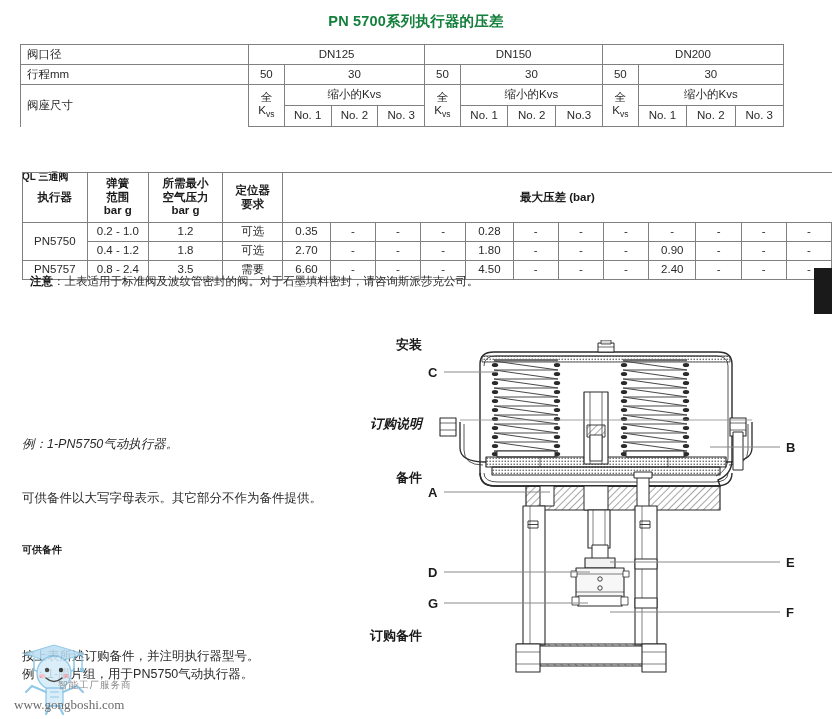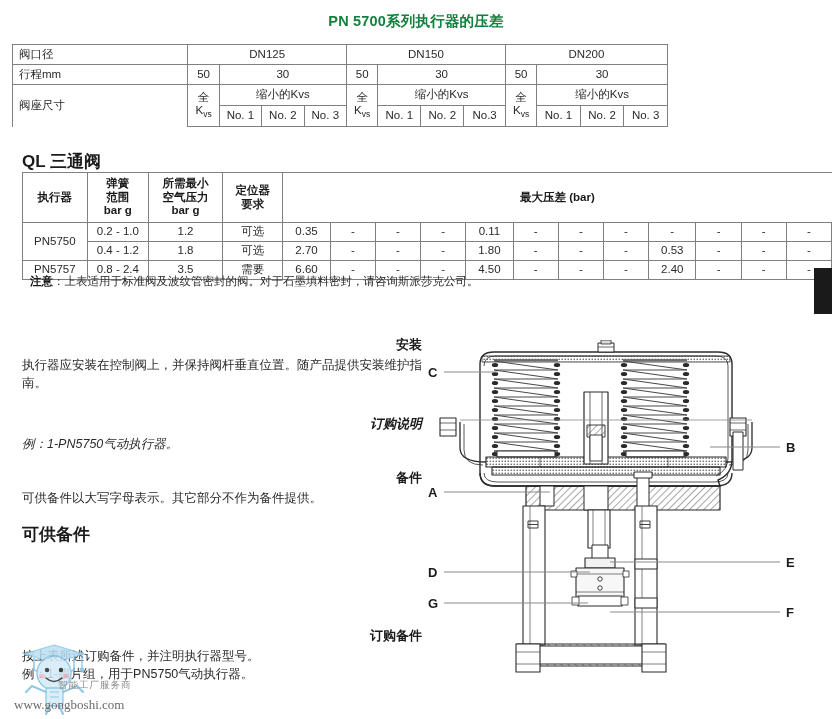--- a/index.html
+++ b/index.html
@@ -29,22 +29,22 @@
     font-size: 14.5px;
     font-weight: bold;
     letter-spacing: 0.2px;
     color: #15803d;
   }
 
   
   .tbl1 {
     position: absolute;
     top: 44px;
-    left: 12px;
-    width: 656px;
+    left: 20px;
+    width: 764px;
     border-collapse: collapse;
     font-size: 11.5px;
     color: #2a2a2a;
   }
   .tbl1 td {
     border: 1px solid #808080;
     text-align: center;
     padding: 1px 2px;
     line-height: 1.15;
     white-space: nowrap;
@@ -58,22 +58,23 @@
   .tbl1 .r2 td { height: 17px; }
   .tbl1 .r3 td { height: 18px; }
   .tbl1 .r4 td { height: 18px; }
   .nob { border-bottom: none !important; }
   .kvs sub { font-size: 8.5px; }
 
   
   .sec-h {
     position: absolute;
     font-weight: bold;
-    font-size: 17px;
+    font-size: 10px;
     color: #1a1a1a;
+    margin-top: 20px;
   }
 
   
   .tbl2wrap { position: absolute; top: 172px; left: 22px; }
   .tbl2 {
     border-collapse: collapse;
     font-size: 11.5px;
     color: #2a2a2a;
   }
   .tbl2 td {
@@ -259,21 +260,21 @@
 
       <tr class="dr">
         <td rowspan="2">PN5750</td>
         <td>0.2 - 1.0</td>
         <td>1.2</td>
         <td>可选</td>
         <td style="width:43px">0.35</td>
         <td style="width:43px">-</td>
         <td style="width:43px">-</td>
         <td style="width:43px">-</td>
-        <td style="width:43px">0.11</td>
+        <td style="width:43px">0.28</td>
         <td style="width:43px">-</td>
         <td style="width:43px">-</td>
         <td style="width:43px">-</td>
         <td style="width:43px">-</td>
         <td style="width:43px">-</td>
         <td style="width:43px">-</td>
         <td style="width:43px">-</td>
       </tr>
 
       <tr class="dr">
@@ -281,21 +282,21 @@
         <td>1.8</td>
         <td>可选</td>
         <td>2.70</td>
         <td>-</td>
         <td>-</td>
         <td>-</td>
         <td>1.80</td>
         <td>-</td>
         <td>-</td>
         <td>-</td>
-        <td>0.53</td>
+        <td>0.90</td>
         <td>-</td>
         <td>-</td>
         <td>-</td>
       </tr>
 
       <tr class="dr">
         <td>PN5757</td>
         <td>0.8 - 2.4</td>
         <td>3.5</td>
         <td>需要</td>
@@ -315,21 +316,20 @@
     </tbody>
       </table>
   </div>
 
   <div class="note">
     <b>注意</b><span>：上表适用于标准阀及波纹管密封的阀。对于石墨填料密封，请咨询斯派莎克公司。</span>
   </div>
 
   <div class="txtcol" style="top:336px;">
     <p class="h-blk">安装</p>
-    <p class="p-blk">执行器应安装在控制阀上，并保持阀杆垂直位置。随产品提供安装维护指南。</p>
   </div>
 
   <div class="txtcol" style="top:415px;font-style:italic;">
     <p class="h-blk">订购说明</p>
     <p class="p-blk">例：1-PN5750气动执行器。</p>
   </div>
 
   <div class="txtcol" style="top:469px;">
     <p class="h-blk">备件</p>
     <p class="p-blk">可供备件以大写字母表示。其它部分不作为备件提供。</p>

